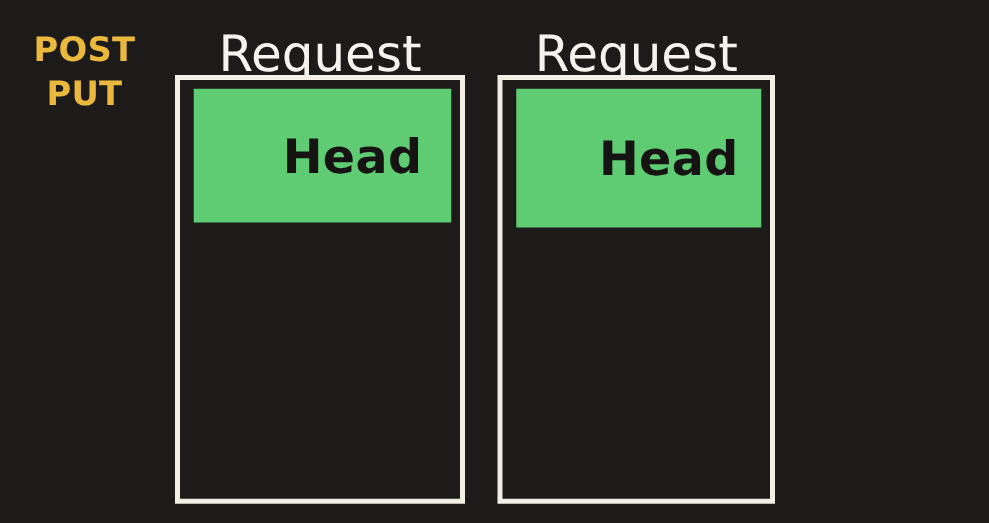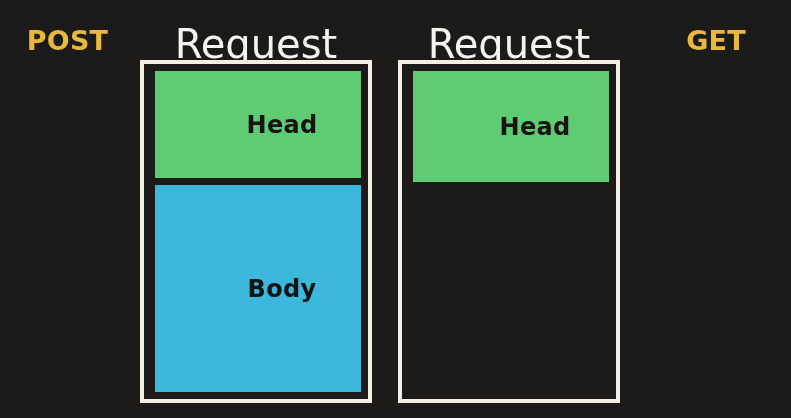--- a/index.html
+++ b/index.html
@@ -70,21 +70,21 @@
     position: absolute;
     left: 4px;
     right: 0;
     box-sizing: border-box;
     display: flex;
     align-items: center;
     justify-content: center;
     color: #151413;
     font-family: "DejaVu Sans", sans-serif;
     font-weight: bold;
-    font-size: 24px;
+    font-size: 38px;
     letter-spacing: 0.3px;
     padding-left: 48px;
   }
   .block.head {
     top: 0;
     background: #5fcb73;
   }
   .block.body {
     background: #3bb8dc;
   }
@@ -96,34 +96,33 @@
   
   .frame.two .block.head { height: 111px; }
 </style>
 </head>
 <body>
 
 <div id="stage">
 
   <div class="method-group left">
     <span class="method-line">POST</span>
+    <span class="method-line">PUT</span>
   </div>
 
   <div class="method-group right">
-    <span class="method-line">GET</span>
   </div>
 
   <div class="col-title one">Request</div>
 
   <div class="col-title two">Request</div>
 
   <div class="frame one">
     <div class="frame-inner">
       <div class="block head">Head</div>
-      <div class="block body">Body</div>
     </div>
   </div>
 
   <div class="frame two">
     <div class="frame-inner">
       <div class="block head">Head</div>
     </div>
   </div>
 
 </div>

